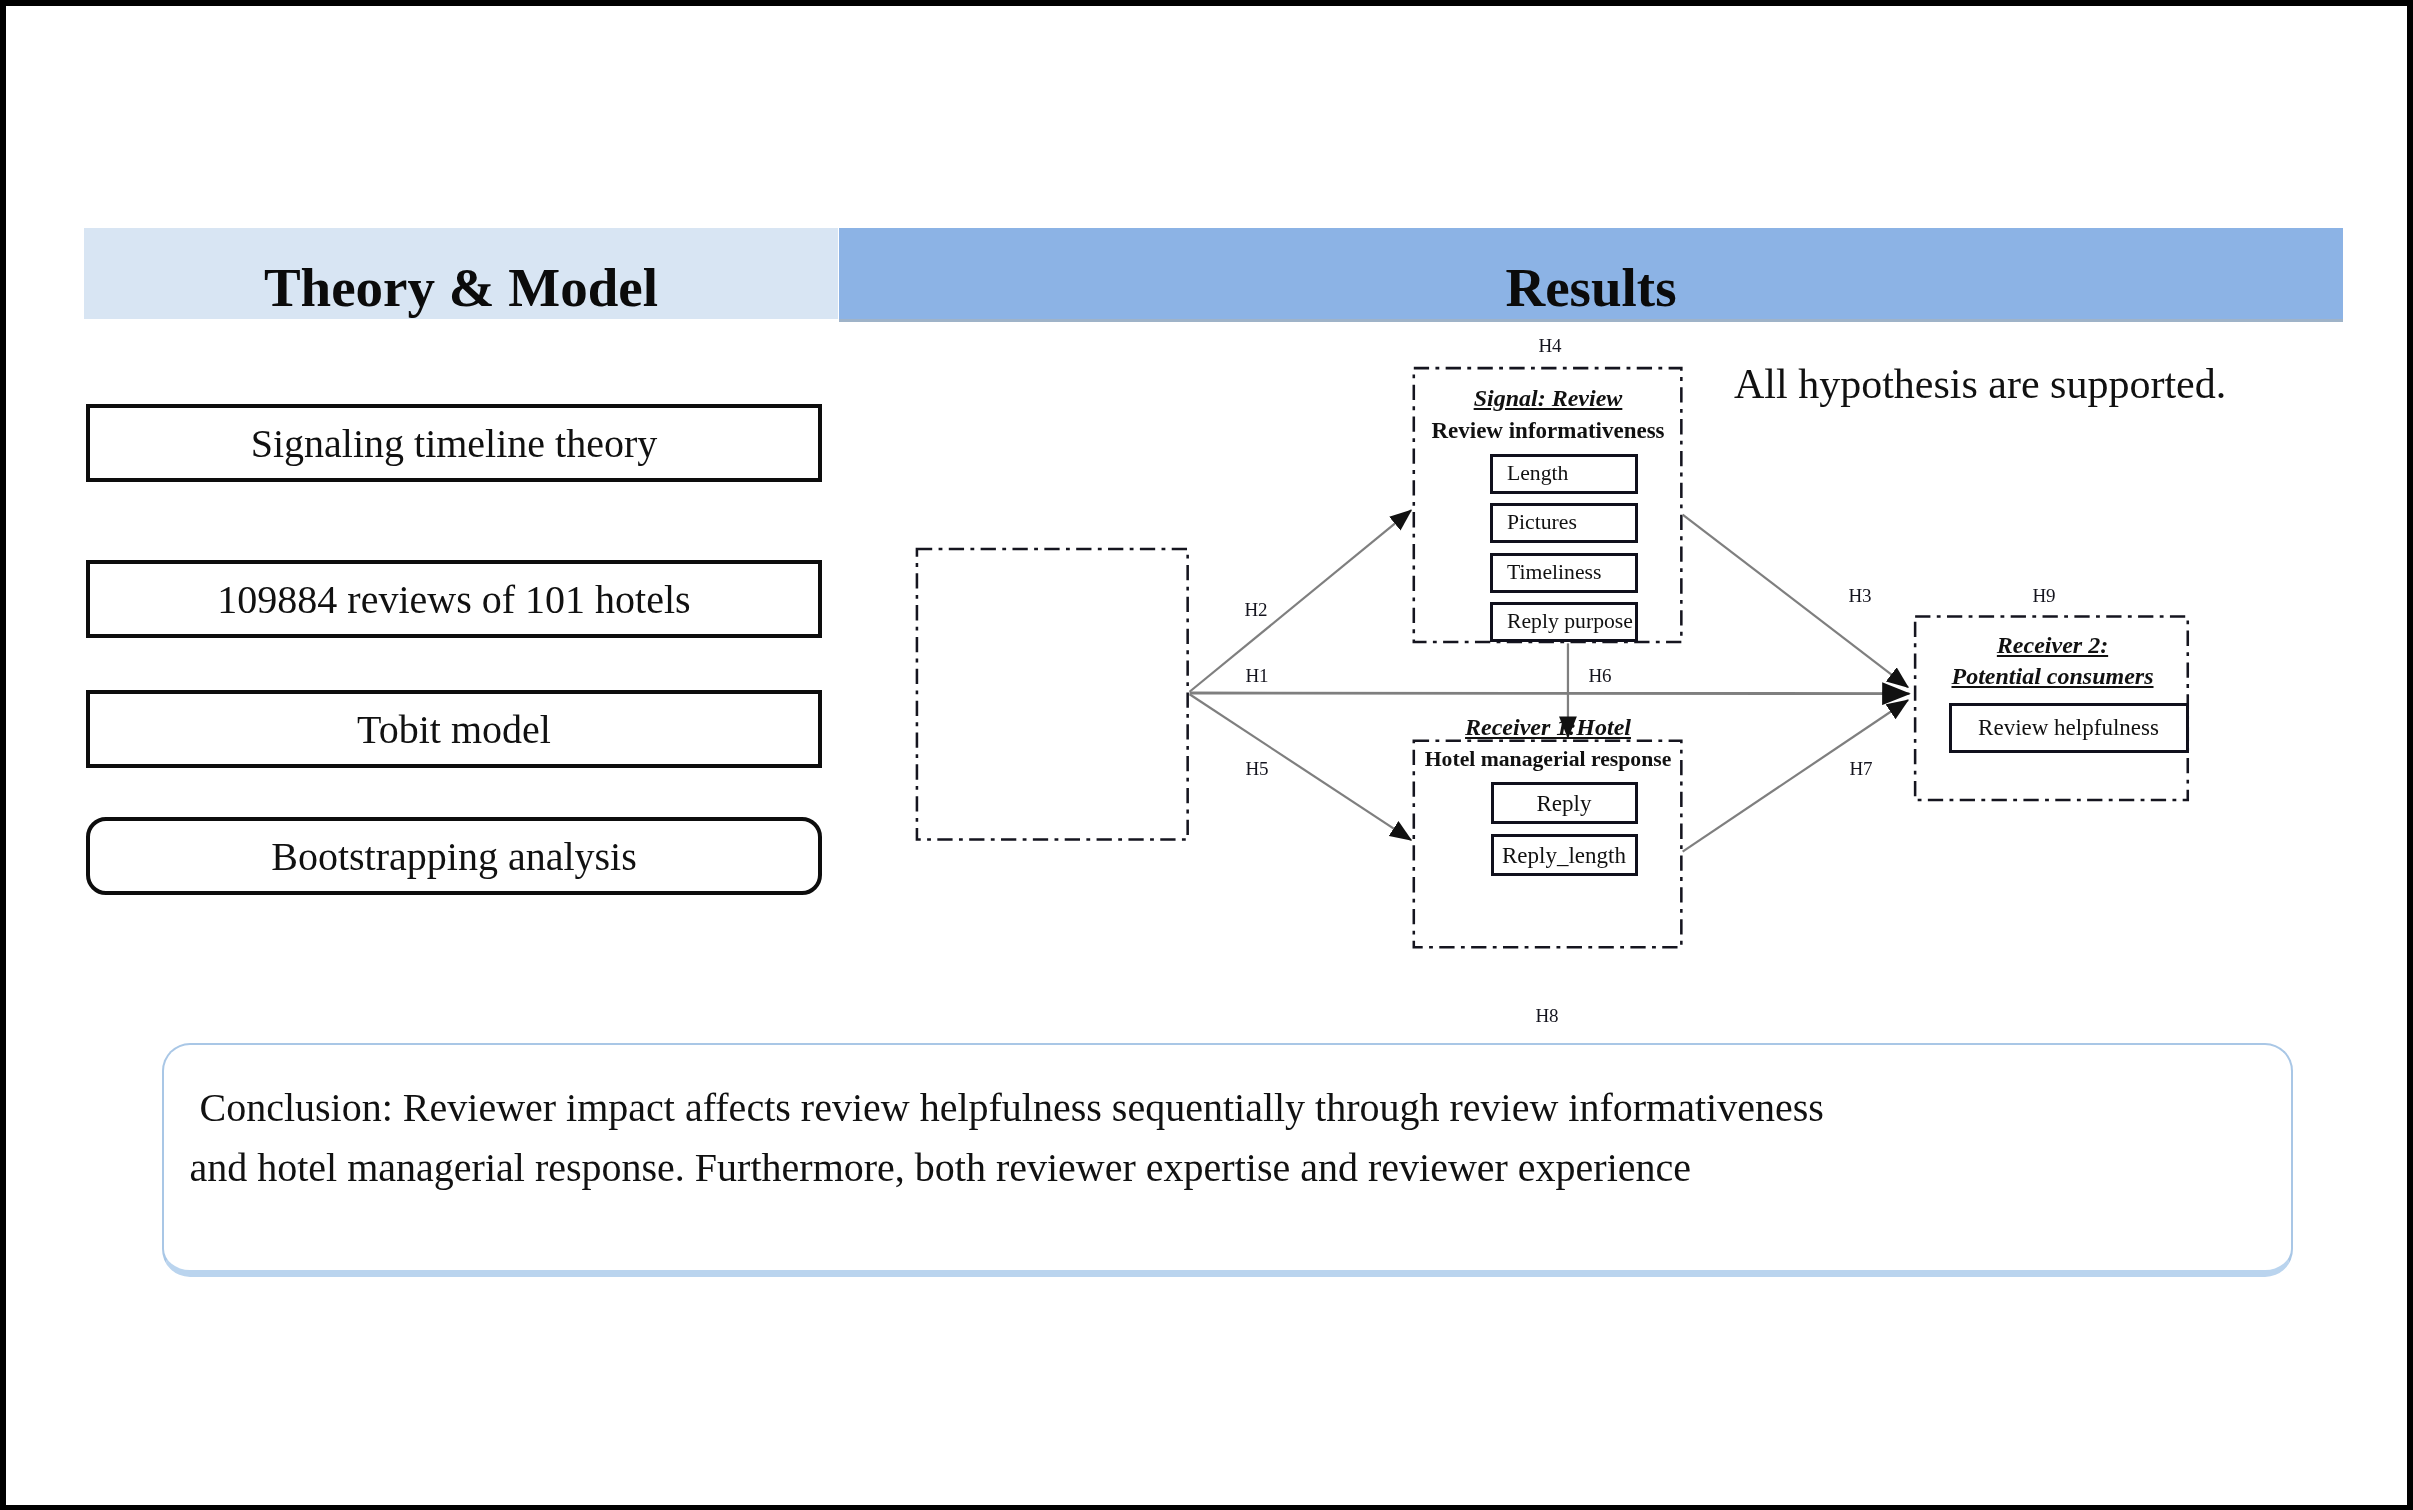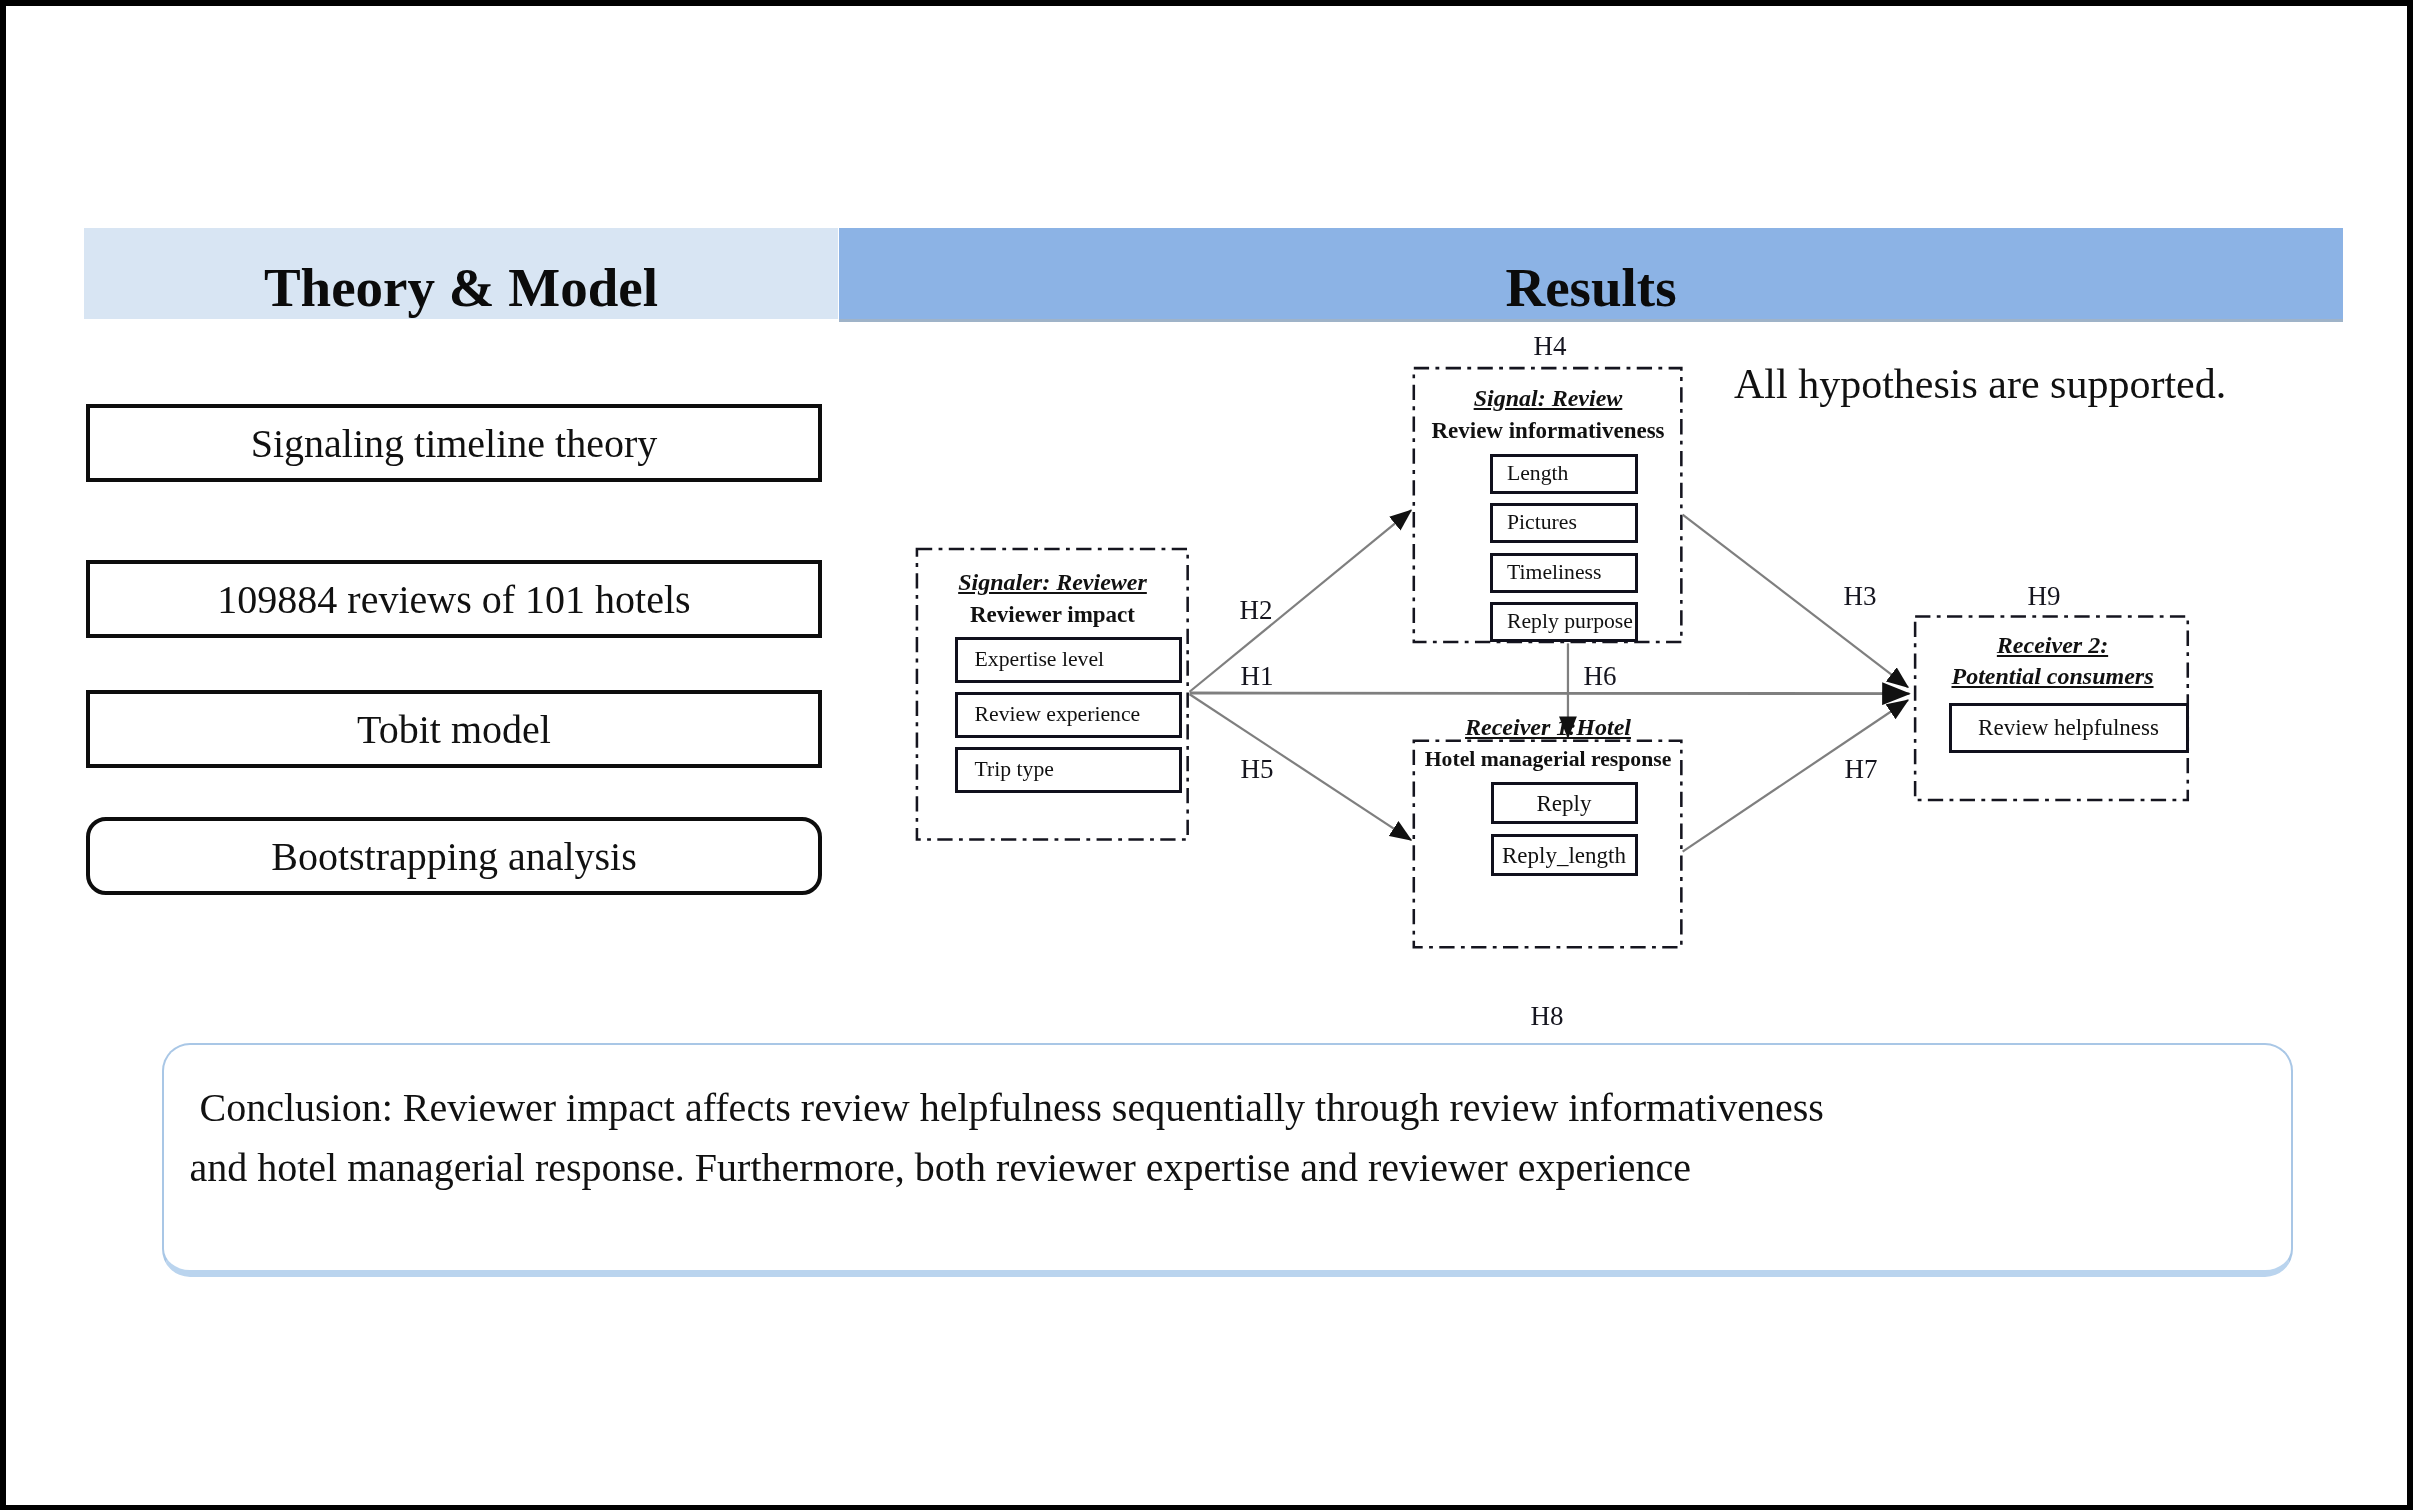--- a/index.html
+++ b/index.html
@@ -39,21 +39,21 @@
   .dbox-receiver1 .dsub{font-size:21.7px;}
   .item{
     box-sizing:border-box; border:3.2px solid var(--ink); background:#fff;
     display:flex; align-items:center; font-size:21.7px; line-height:1;margin-left:32px;
   }
   .dbox-signaler .item{width:227px; height:46px; margin-top:9px; padding-left:16.6px;}
   .dbox-signal .item{width:148px; height:42px; margin-top:9.6px; padding-left:14px;}
   .dbox-receiver1 .item{width:147px; height:42px; margin-top:10.2px; justify-content:center; font-size:23px;}
   .dbox-receiver2 .item{width:240px; height:50px; margin-top:10.2px; justify-content:center; font-size:23px;}
   
-  .hl{position:absolute; transform:translate(-50%,-50%); font-size:27px; color:#15151f; white-space:nowrap;}
+  .hl{position:absolute; transform:translate(-50%,-50%); font-size:19px; color:#15151f; white-space:nowrap;}
   .hl-h1{left:1251px; top:670px;} .hl-h2{left:1250px; top:604px;} .hl-h3{left:1854px; top:590px;}
   .hl-h4{left:1544px; top:340px;} .hl-h5{left:1251px; top:763px;} .hl-h6{left:1594px; top:670px;}
   .hl-h7{left:1855px; top:763px;} .hl-h8{left:1541px; top:1010px;} .hl-h9{left:2038px; top:590px;}
   
   .note{position:absolute; left:1728px; top:354px; font-size:42px; white-space:nowrap;}
   
   .conclusion{
     position:absolute; left:156px; top:1037px; width:2131px; height:234px; box-sizing:border-box;
     border:2.5px solid var(--concl-border); border-bottom:7.6px solid var(--concl-border-bottom);
     border-radius:28px; padding:33px 19px 0 25.5px;
@@ -98,33 +98,20 @@
     <rect x="2997" y="958" width="428" height="288" fill="none" stroke="#15151f" stroke-width="4" stroke-dasharray="24 10 6 10"></rect>
 
     <line x1="1858" y1="1076" x2="2206" y2="791" stroke="var(--arrow)" stroke-width="3.5" marker-end="url(#ah)"></line>
     <line x1="1858" y1="1078" x2="2988" y2="1079" stroke="var(--arrow)" stroke-width="4.5" marker-end="url(#ah)"></line>
     <line x1="1858" y1="1080" x2="2206" y2="1309" stroke="var(--arrow)" stroke-width="3.5" marker-end="url(#ah)"></line>
     <line x1="2452" y1="1000" x2="2452" y2="1148" stroke="var(--arrow)" stroke-width="3.5" marker-end="url(#ah)"></line>
     <line x1="2632" y1="798" x2="2986" y2="1069" stroke="var(--arrow)" stroke-width="3.5" marker-end="url(#ah)"></line>
     <line x1="2632" y1="1327" x2="2986" y2="1089" stroke="var(--arrow)" stroke-width="3.5" marker-end="url(#ah)"></line>
   </svg>
 
-  <section class="dbox dbox-signaler">
-    <span class="dtitle">Signaler: Reviewer</span>
-    <span class="dsub">Reviewer impact</span>
-    <div class="item">
-        <span>Expertise level</span>
-      </div>
-    <div class="item">
-        <span>Review experience</span>
-      </div>
-    <div class="item">
-        <span>Trip type</span>
-      </div>
-  </section>
 
   <section class="dbox dbox-signal">
     <span class="dtitle">Signal: Review</span>
     <span class="dsub">Review informativeness</span>
     <div class="item">
         <span>Length</span>
       </div>
     <div class="item">
         <span>Pictures</span>
       </div>

